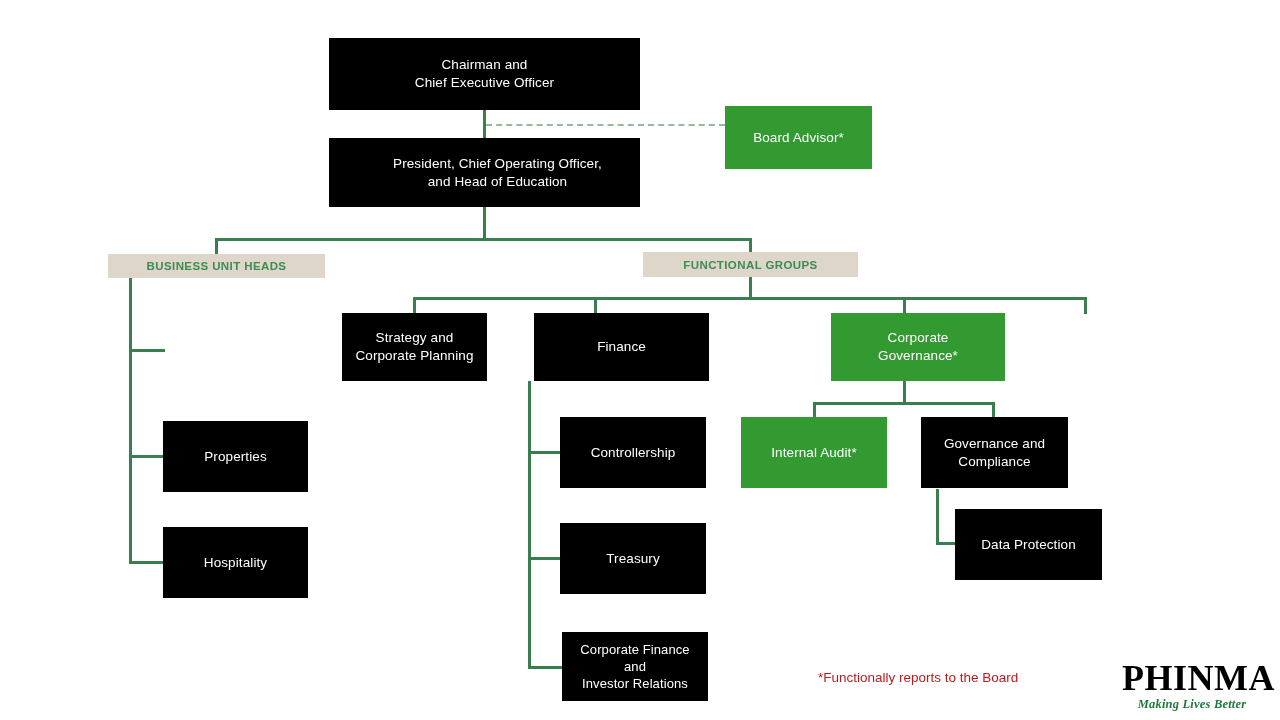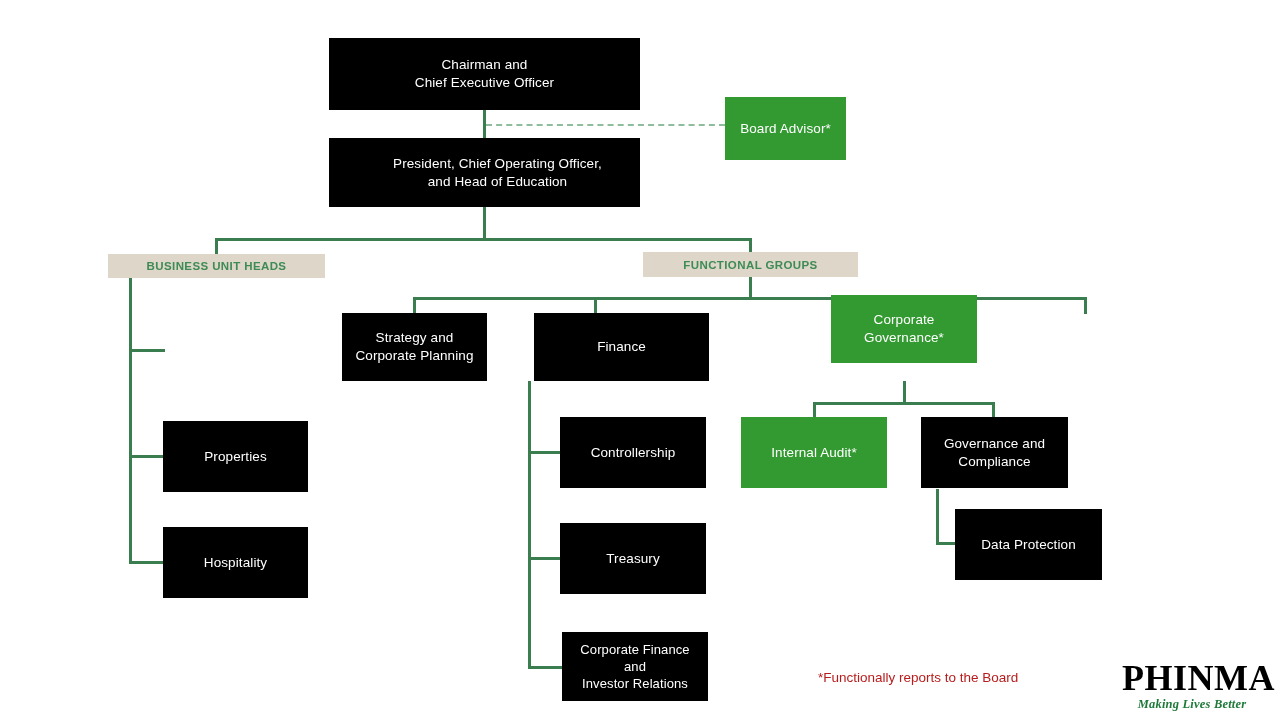--- a/index.html
+++ b/index.html
@@ -136,40 +136,40 @@
   <div class="conn h" style="left:813px; top:402px; width:182px;"></div>
   <div class="conn v" style="left:813px; top:402px; height:15px;"></div>
   <div class="conn v" style="left:992px; top:402px; height:15px;"></div>
 
   <div class="conn v" style="left:936px; top:489px; height:56px;"></div>
   <div class="conn h" style="left:936px; top:542px; width:24px;"></div>
 
   <div class="node muted" style="left:329px; top:38px; width:311px; height:72px;">Chairman and
 Chief Executive Officer</div>
 
-  <div class="node bright" style="left:725px; top:97px; width:121px; height:63px;">Board Advisor*</div>
+  <div class="node bright" style="left:725px; top:106px; width:147px; height:63px;">Board Advisor*</div>
 
   <div class="node muted" style="left:329px; top:138px; width:311px; height:69px;padding-left:32px;">President, Chief Operating Officer,
 and Head of Education</div>
 
   <div class="banner" style="left:108px; top:254px; width:217px; height:24px;">BUSINESS UNIT HEADS</div>
 
   <div class="banner" style="left:643px; top:252px; width:215px; height:25px;">FUNCTIONAL GROUPS</div>
 
 
   <div class="node muted" style="left:163px; top:421px; width:145px; height:71px;">Properties</div>
 
   <div class="node muted" style="left:163px; top:527px; width:145px; height:71px;">Hospitality</div>
 
   <div class="node muted" style="left:342px; top:313px; width:145px; height:68px;">Strategy and
 Corporate Planning</div>
 
   <div class="node muted" style="left:534px; top:313px; width:175px; height:68px;">Finance</div>
 
-  <div class="node bright" style="left:831px; top:295px; width:146px; height:68px;">Corporate
+  <div class="node bright" style="left:831px; top:313px; width:174px; height:68px;">Corporate
 Governance*</div>
 
 
   <div class="node muted" style="left:560px; top:417px; width:146px; height:71px;">Controllership</div>
 
   <div class="node muted" style="left:560px; top:523px; width:146px; height:71px;">Treasury</div>
 
   <div class="node muted" style="left:562px; top:632px; width:146px; height:69px; font-size:13px;">Corporate Finance
 and
 Investor Relations</div>

